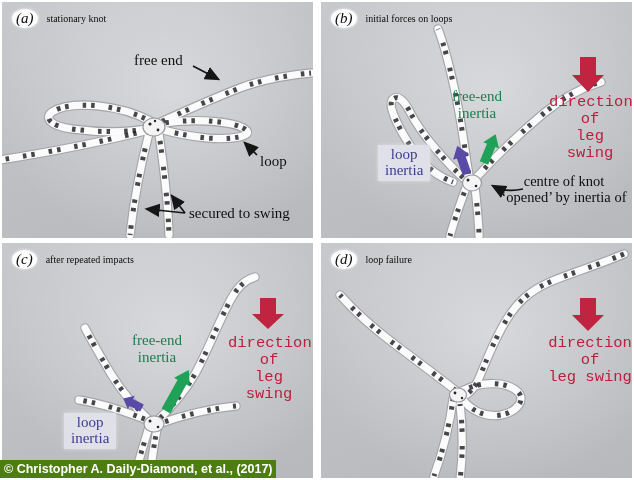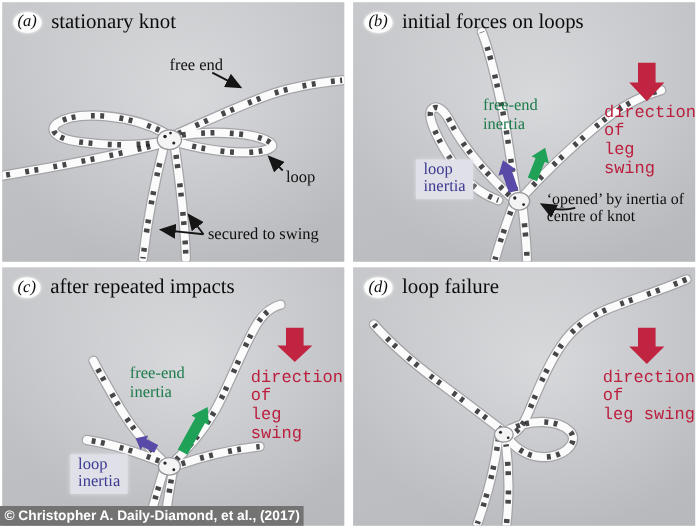--- a/index.html
+++ b/index.html
@@ -26,38 +26,38 @@
   .mk { fill:none; stroke:#1f1f22; stroke-width:5.0; stroke-linecap:butt;
         stroke-dasharray:3.5 5 3.5 14; opacity:.82; }
   .knot  { fill:#f4f4f5; stroke:#97989c; stroke-width:1.2; }
   .speck { fill:#26262a; }
 
   .ann { stroke:#151515; stroke-width:1.7; fill:none; }
 
   
   .lbl { position:absolute; font-size:15px; color:#101010; line-height:16px; }
   .lbl .line { display:block; }
-  .center { }
+  .center { text-align:center; }
   .green-lbl  { color:#1d7c4c; line-height:17px; }
   .red-lbl    { color:#bb1f3e; font-size:15.5px; line-height:17px;font-family:Liberation Mono, monospace; }
   .purple-lbl { color:#3c3a92; line-height:15.5px;
                 background:#e0e1e8; padding:2px 7px 3px; box-shadow:0 0 4px rgba(225,226,232,.9); }
   .centre-lbl { font-size:14.5px; line-height:15.5px; color:#0d0d0d; }
 
   .panel-head { position:absolute; left:10px; top:7px; display:flex; align-items:center; gap:9px; }
   .letter {
     font-style:italic; font-size:15px; background:rgba(255,255,255,0.96);
     border-radius:50%; height:19px; line-height:19px; padding:0 4px; color:#0c0c0c;
     box-shadow:0 0 3px rgba(255,255,255,0.9);
   }
-  .ptitle { font-size:19px; color:#0c0c0c; }
+  .ptitle { font-size:10px; color:#0c0c0c; }
 
   .credit {
     position:absolute; left:0; top:460px; width:272px; height:18px; z-index:6;
-    background:#737373; color:#ffffff; font-family:"Liberation Sans", sans-serif;
+    background:#4d7c0f; color:#ffffff; font-family:"Liberation Sans", sans-serif;
     font-weight:bold; font-size:12.5px; line-height:18px; padding-left:4px;
     white-space:nowrap; overflow:hidden;
   }
 </style>
 </head>
 <body>
 
 <div class="page">
 
   <div class="panel" id="panel-a">
@@ -103,21 +103,21 @@
         <path class="ann" d="M191,64 L216,77" marker-end="url(#ah-a)"></path>
         <path class="ann" d="M255,153 L243,141" marker-end="url(#ah-a)"></path>
         <path class="ann" d="M183,211 L145,207" marker-end="url(#ah-a)"></path>
         <path class="ann" d="M183,211 L170,194" marker-end="url(#ah-a)"></path>
       </g>
     </svg>
     <div class="panel-head">
       <span class="letter">(a)</span>
       <span class="ptitle">stationary knot</span>
     </div>
-    <div class="lbl" style="left:152px; top:50px;">free end</div>
+    <div class="lbl" style="left:132px; top:50px;">free end</div>
     <div class="lbl" style="left:258px; top:151px;">loop</div>
     <div class="lbl" style="left:187px; top:203px;">secured to swing</div>
   </div>
 
   <div class="panel" id="panel-b">
     <svg width="311" height="236" viewBox="0 0 311 236">
       <defs>
         <marker id="ah-b" markerWidth="9" markerHeight="8" refX="7.5" refY="4" orient="auto">
           <path d="M0,0 L9,4 L0,8 z" fill="#151515"></path>
         </marker>
@@ -170,22 +170,22 @@
     </div>
     <div class="lbl purple-lbl center" style="left:57px; top:143px;">
       <span class="line">loop</span>
       <span class="line">inertia</span>
     </div>
     <div class="lbl red-lbl center" style="left:228px; top:92px; width:82px;">
       <span class="line">direction of</span>
       <span class="line">leg swing</span>
     </div>
     <div class="lbl centre-lbl center" style="left:176px; top:172px; width:134px;">
+      <span class="line">centre of knot</span>
       <span class="line">‘opened’ by inertia of</span>
-      <span class="line">centre of knot</span>
     </div>
   </div>
 
   <div class="panel" id="panel-c">
     <svg width="311" height="235" viewBox="0 0 311 235">
       <defs>
         <path id="c1" class="lacepath" d="M152,181 C168,166 182,150 193,131 C204,112 216,80 229,56 C236,43 245,36 253,34"></path>
         <path id="c2" class="lacepath" d="M149,179 C136,167 120,149 109,131 C99,114 89,97 83,85"></path>
         <path id="c3" class="lacepath" d="M150,179 C130,171 104,161 77,157"></path>
         <path id="c4" class="lacepath" d="M156,181 C182,172 212,165 234,163"></path>

